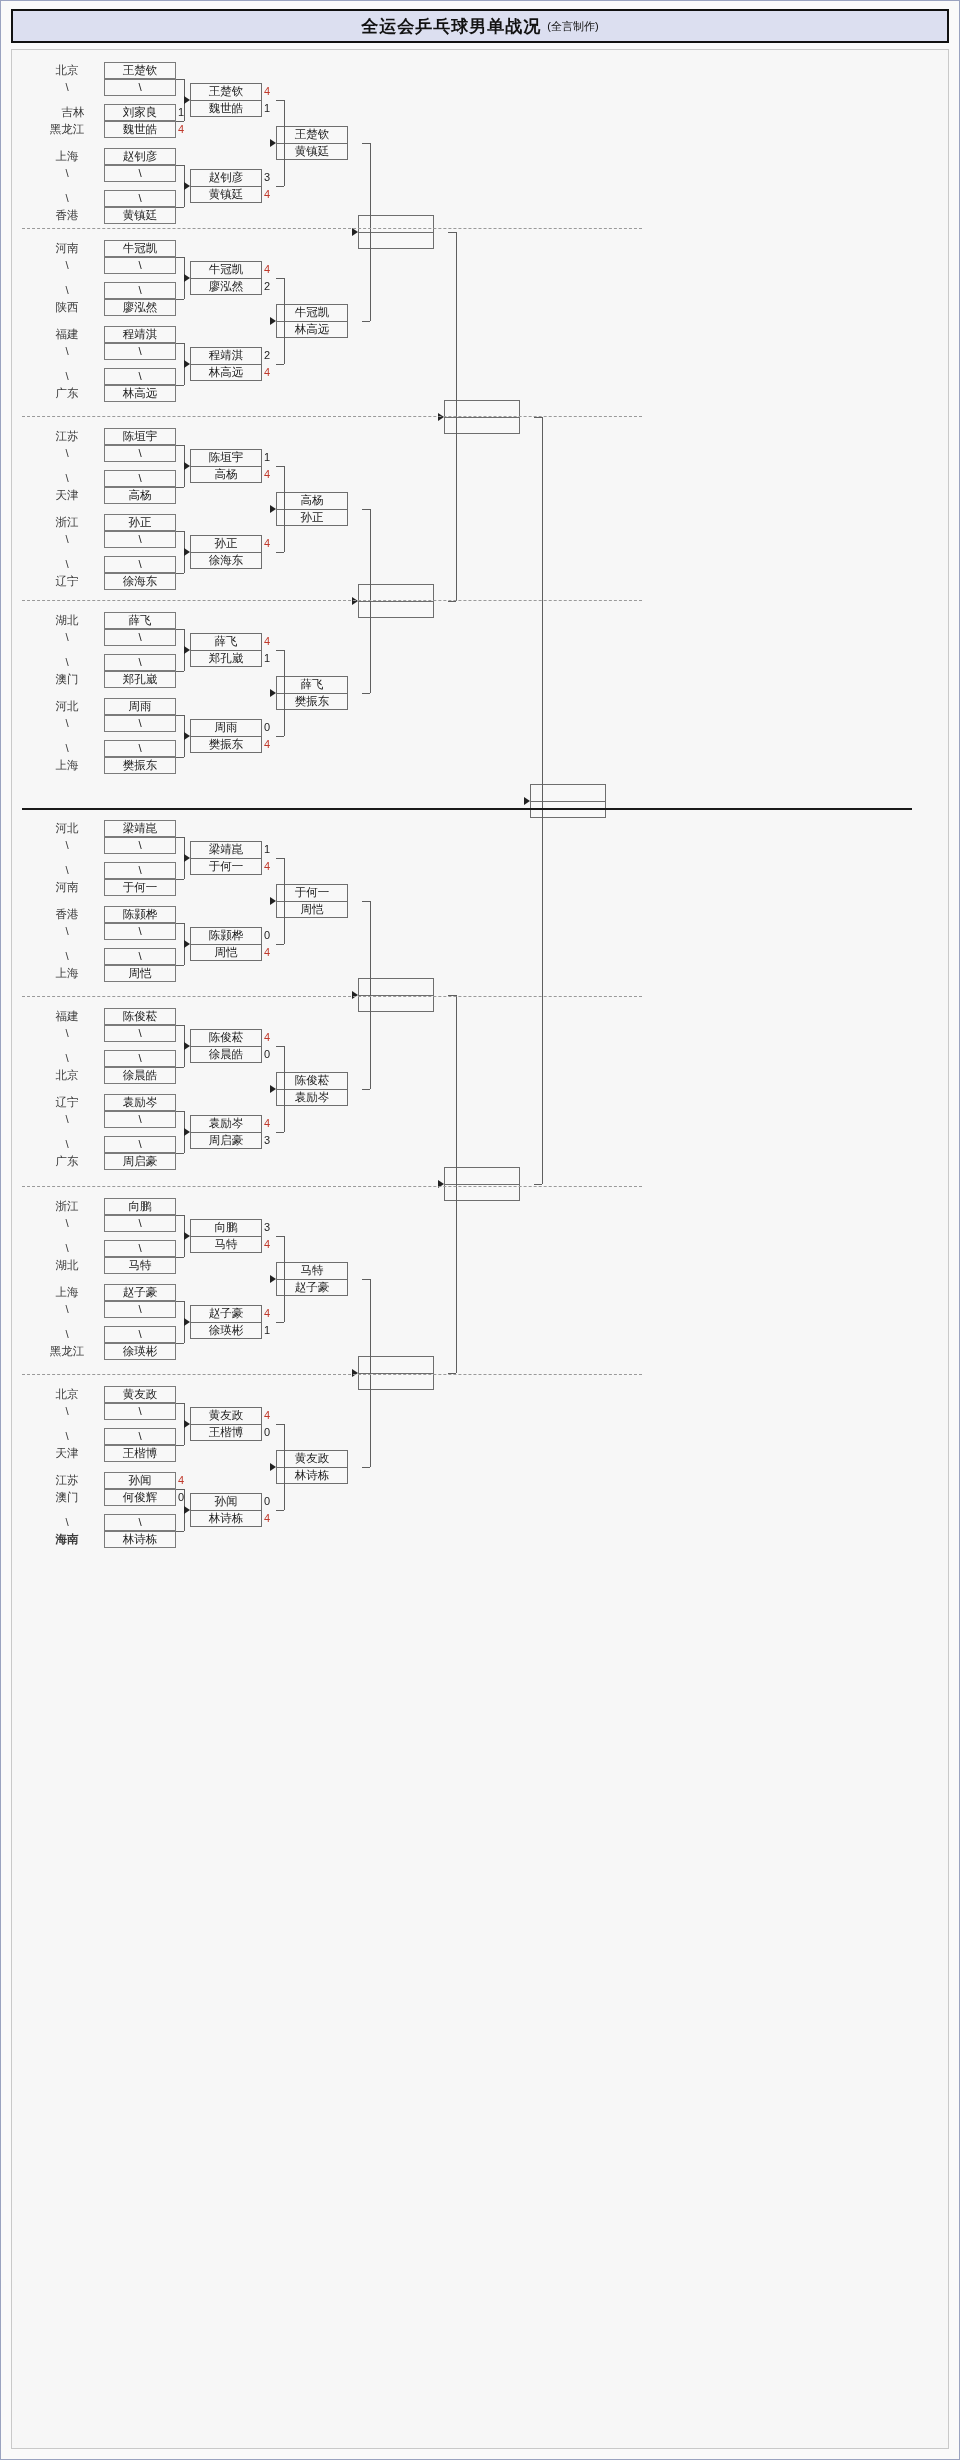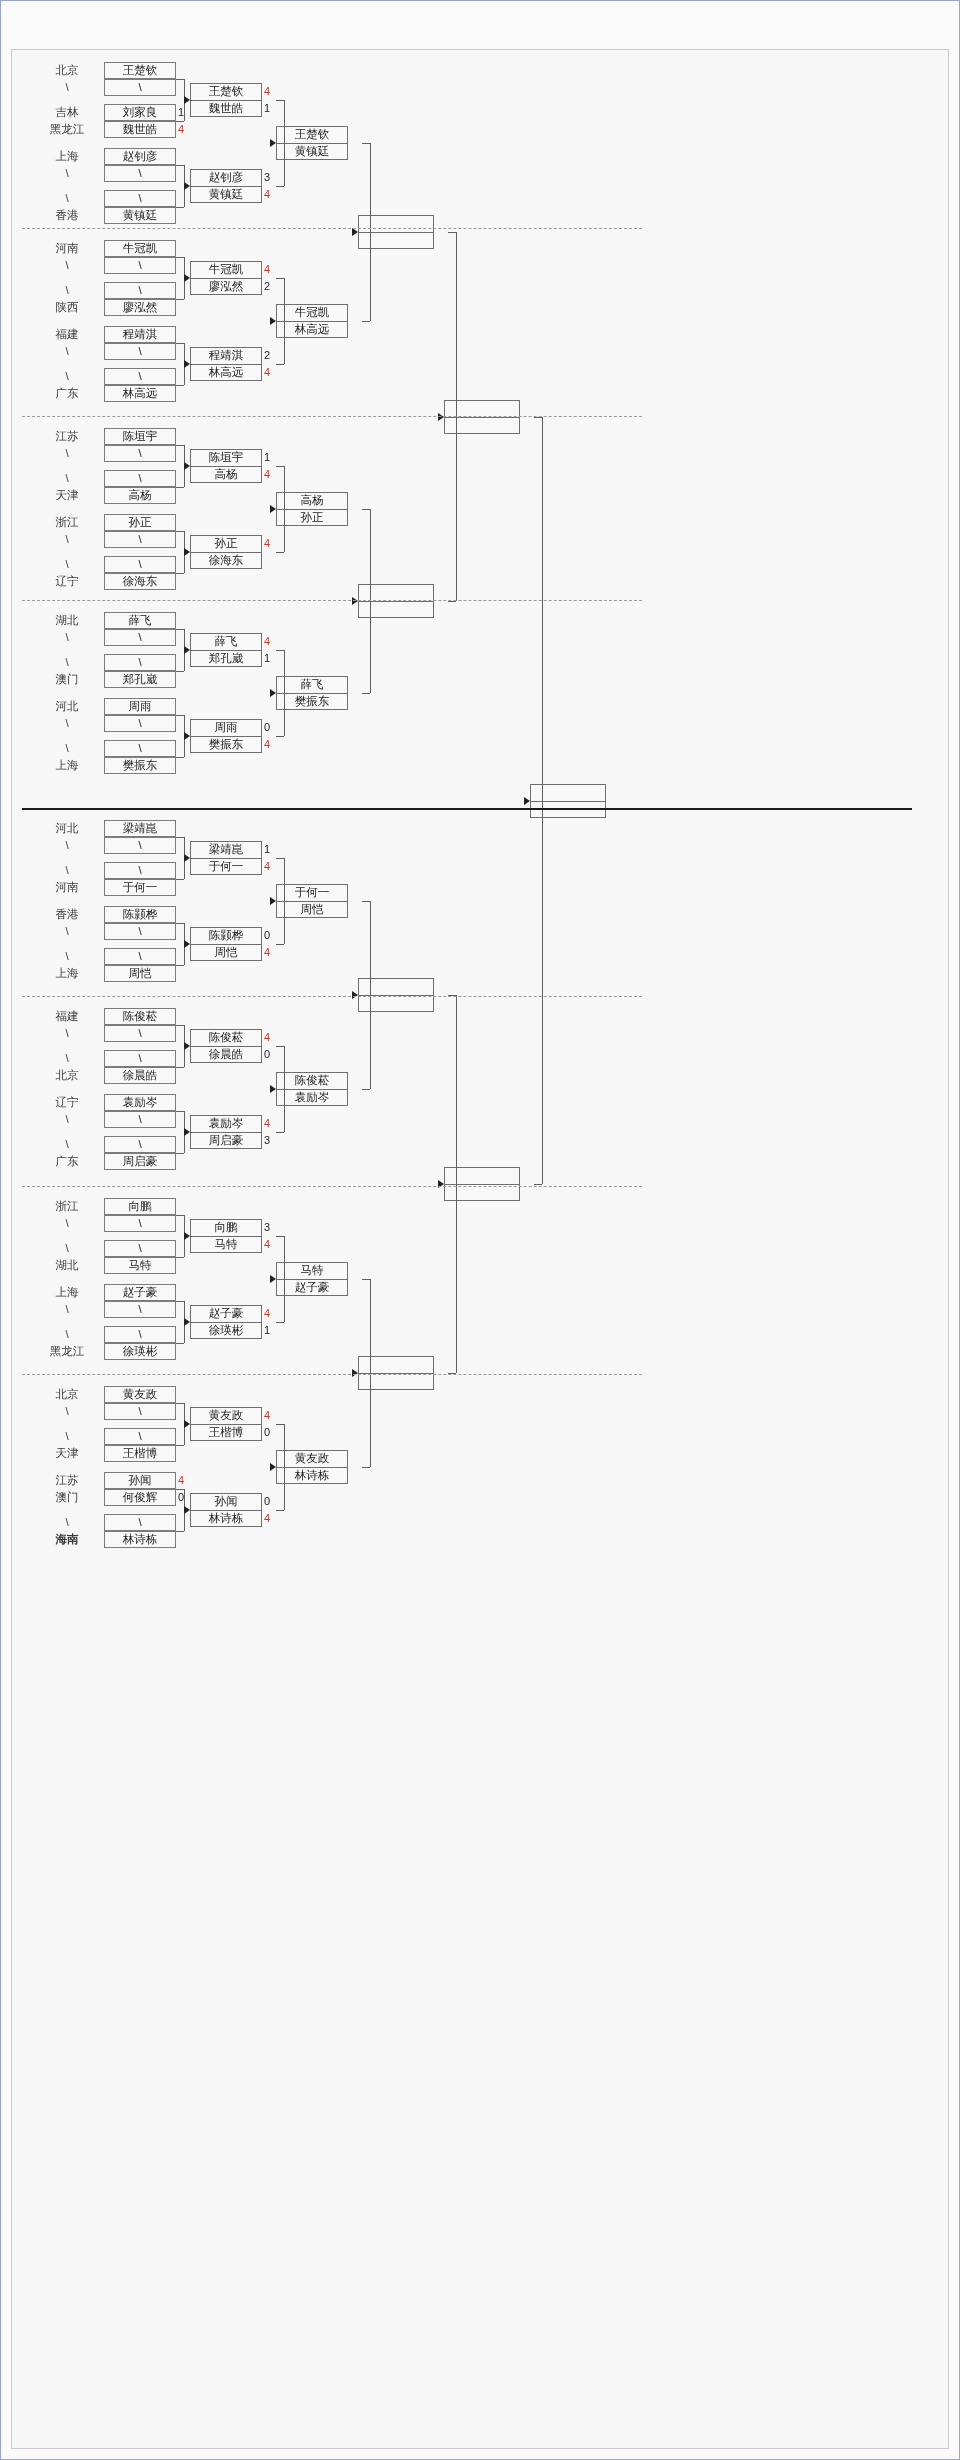--- a/index.html
+++ b/index.html
@@ -96,27 +96,31 @@
   .solid-sep{
     position:absolute; height:0;
     border-top:2px solid #1a1a1a;
   }
 </style>
 </head>
 <body>
 
 <div id="root">
 
+  <div class="title-bar">
+    <span class="title-main">全运会乒乓球男单战况</span>
+    <span class="title-sub">(全言制作)</span>
+  </div>
 
   <div class="board" id="board">
       <div class="seed" style="left: 22px; top: 13px;">北京</div>
       <div class="seed" style="left: 22px; top: 30px;">\</div>
       <div class="cell" style="left: 92px; top: 12px;">王楚钦</div>
       <div class="cell" style="left: 92px; top: 29px;">\</div>
-      <div class="seed" style="left: 22px; top: 55px;">吉林</div>
+      <div class="seed" style="left: 28px; top: 55px;">吉林</div>
       <div class="seed" style="left: 22px; top: 72px;">黑龙江</div>
       <div class="cell" style="left: 92px; top: 54px;">刘家良</div>
       <div class="cell" style="left: 92px; top: 71px;">魏世皓</div>
       <div class="sc" style="left: 166px; top: 56px;">1</div>
       <div class="sc win" style="left: 166px; top: 73px;">4</div>
       <div class="seed" style="left: 22px; top: 99px;">上海</div>
       <div class="seed" style="left: 22px; top: 116px;">\</div>
       <div class="cell" style="left: 92px; top: 98px;">赵钊彦</div>
       <div class="cell" style="left: 92px; top: 115px;">\</div>
       <div class="seed" style="left: 22px; top: 141px;">\</div>

